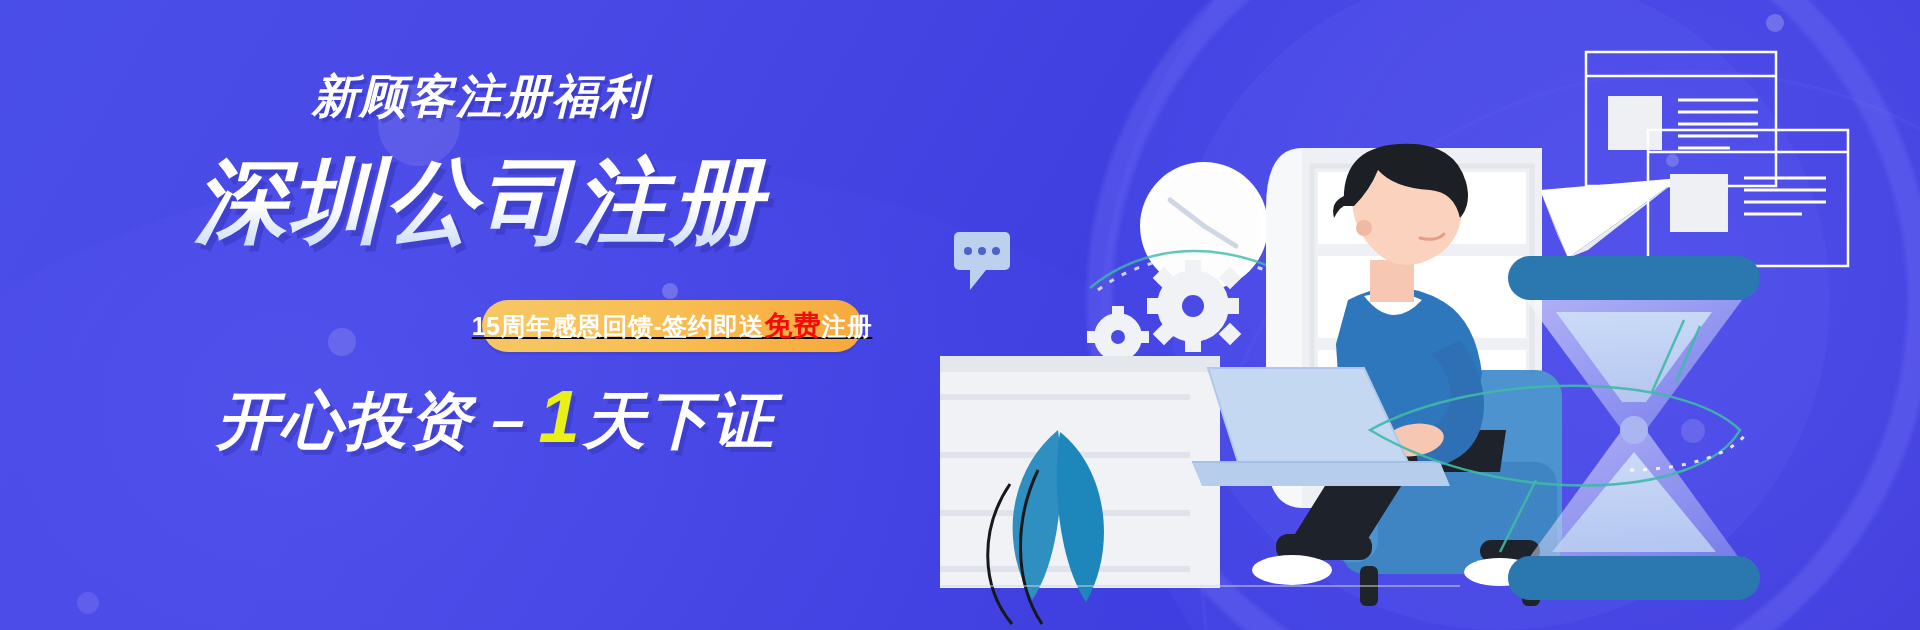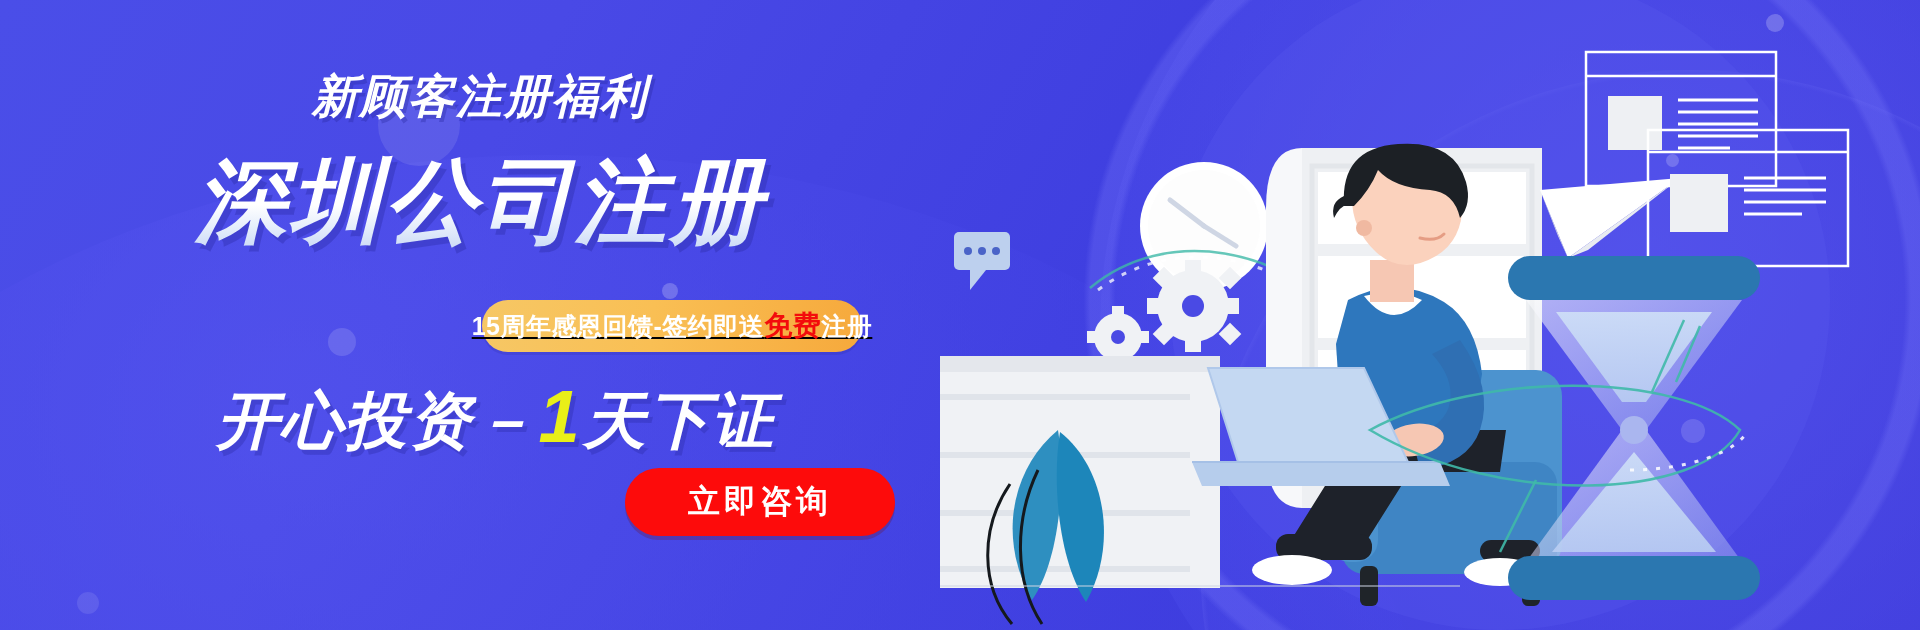--- a/index.html
+++ b/index.html
@@ -143,23 +143,20 @@
 
     <div class="eyebrow">新顾客注册福利</div>
     <div class="headline">深圳公司注册</div>
 
     <div class="pill">
       <span class="pill-txt"><span>15周年感恩回馈-签约即送</span><span class="hot">免费</span><span>注册</span></span>
     </div>
 
     <div class="tagline"><span>开心投资－</span><span class="one">1</span><span>天下证</span></div>
 
-    <div class="cta">
-      <span class="cta-txt">立即咨询</span>
-    </div>
   </div>
 
   <div class="art">
     <svg viewBox="0 0 980 630" xmlns="http://www.w3.org/2000/svg">
       <defs>
         <linearGradient id="hgGlass" x1="0" y1="0" x2="1" y2="1">
           <stop offset="0%" stop-color="#ffffff" stop-opacity=".55"></stop>
           <stop offset="100%" stop-color="#9aa6ee" stop-opacity=".55"></stop>
         </linearGradient>
         <linearGradient id="sandG" x1="0" y1="0" x2="0" y2="1">

